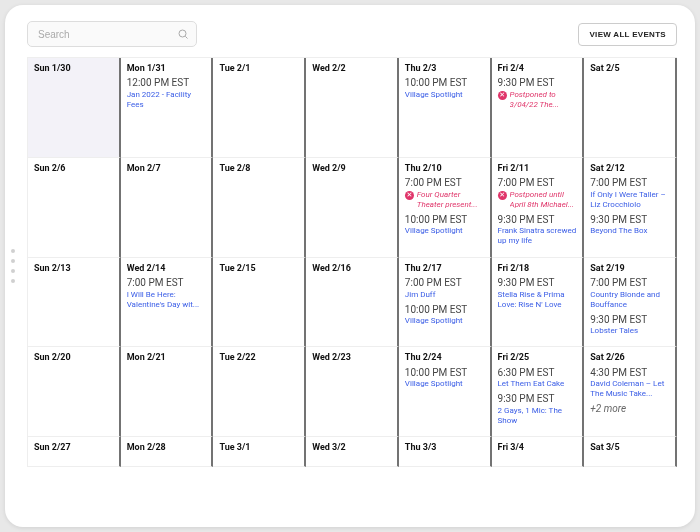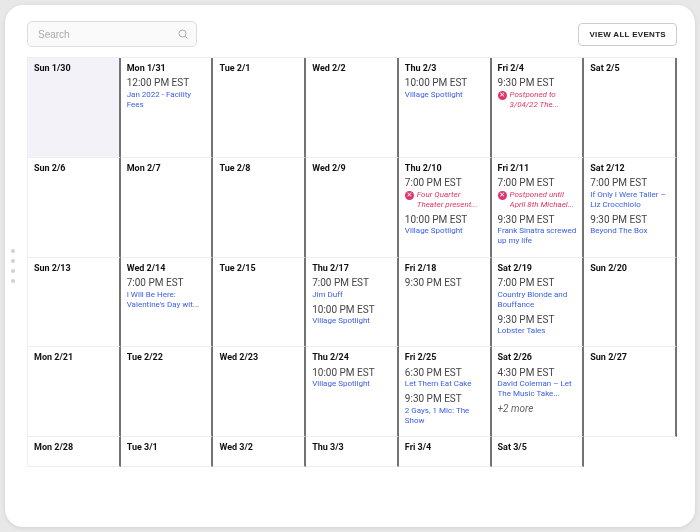--- a/index.html
+++ b/index.html
@@ -258,34 +258,38 @@
         <div class="day-label">Wed 2/14</div>
         <div class="event">
           <span class="time">7:00 PM EST</span>
           <span class="title">I Will Be Here: Valentine's Day wit...</span>
         </div>
       </div>
       <div class="day-cell">
         <div class="day-label">Tue 2/15</div>
       </div>
       <div class="day-cell">
+        <div class="day-label">Wed 2/16</div>
+      </div>
+      <div class="day-cell">
         <div class="day-label">Thu 2/17</div>
         <div class="event">
           <span class="time">7:00 PM EST</span>
           <span class="title">Jim Duff</span>
         </div>
         <div class="event">
           <span class="time">10:00 PM EST</span>
           <span class="title">Village Spotlight</span>
         </div>
       </div>
       <div class="day-cell">
         <div class="day-label">Fri 2/18</div>
         <div class="event">
           <span class="time">9:30 PM EST</span>
+          <span class="title">Stella Rise &amp; Prima Love: Rise N' Love</span>
         </div>
       </div>
       <div class="day-cell">
         <div class="day-label">Sat 2/19</div>
         <div class="event">
           <span class="time">7:00 PM EST</span>
           <span class="title">Country Blonde and Bouffance</span>
         </div>
         <div class="event">
           <span class="time">9:30 PM EST</span>

